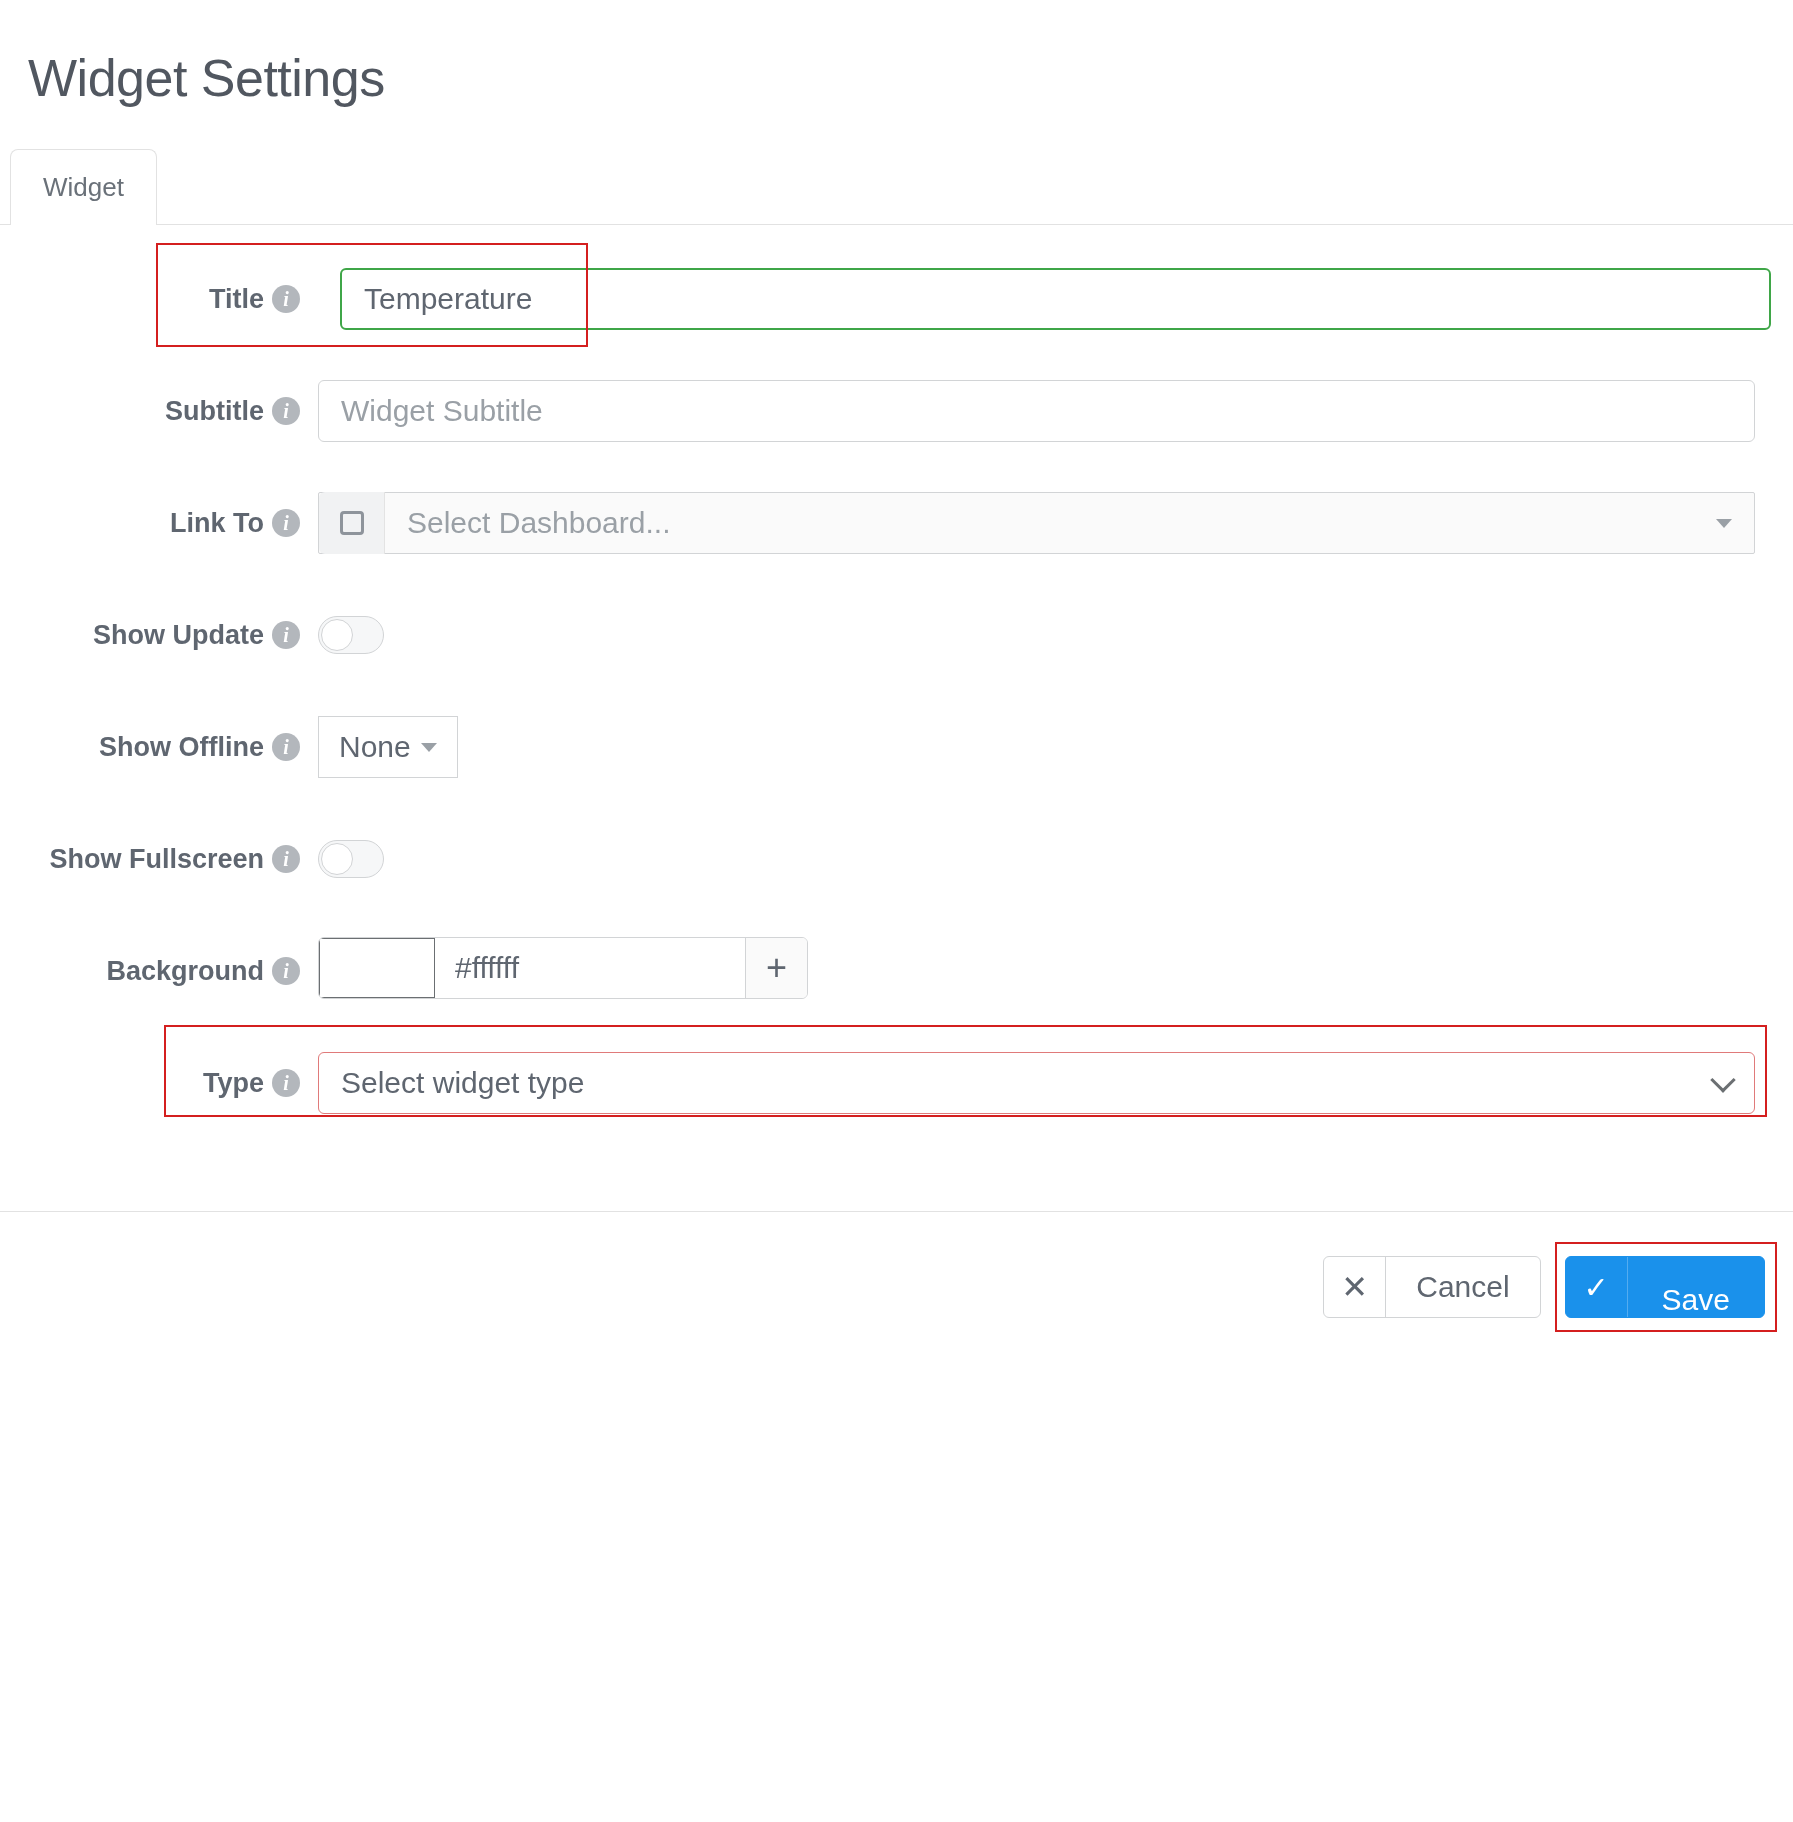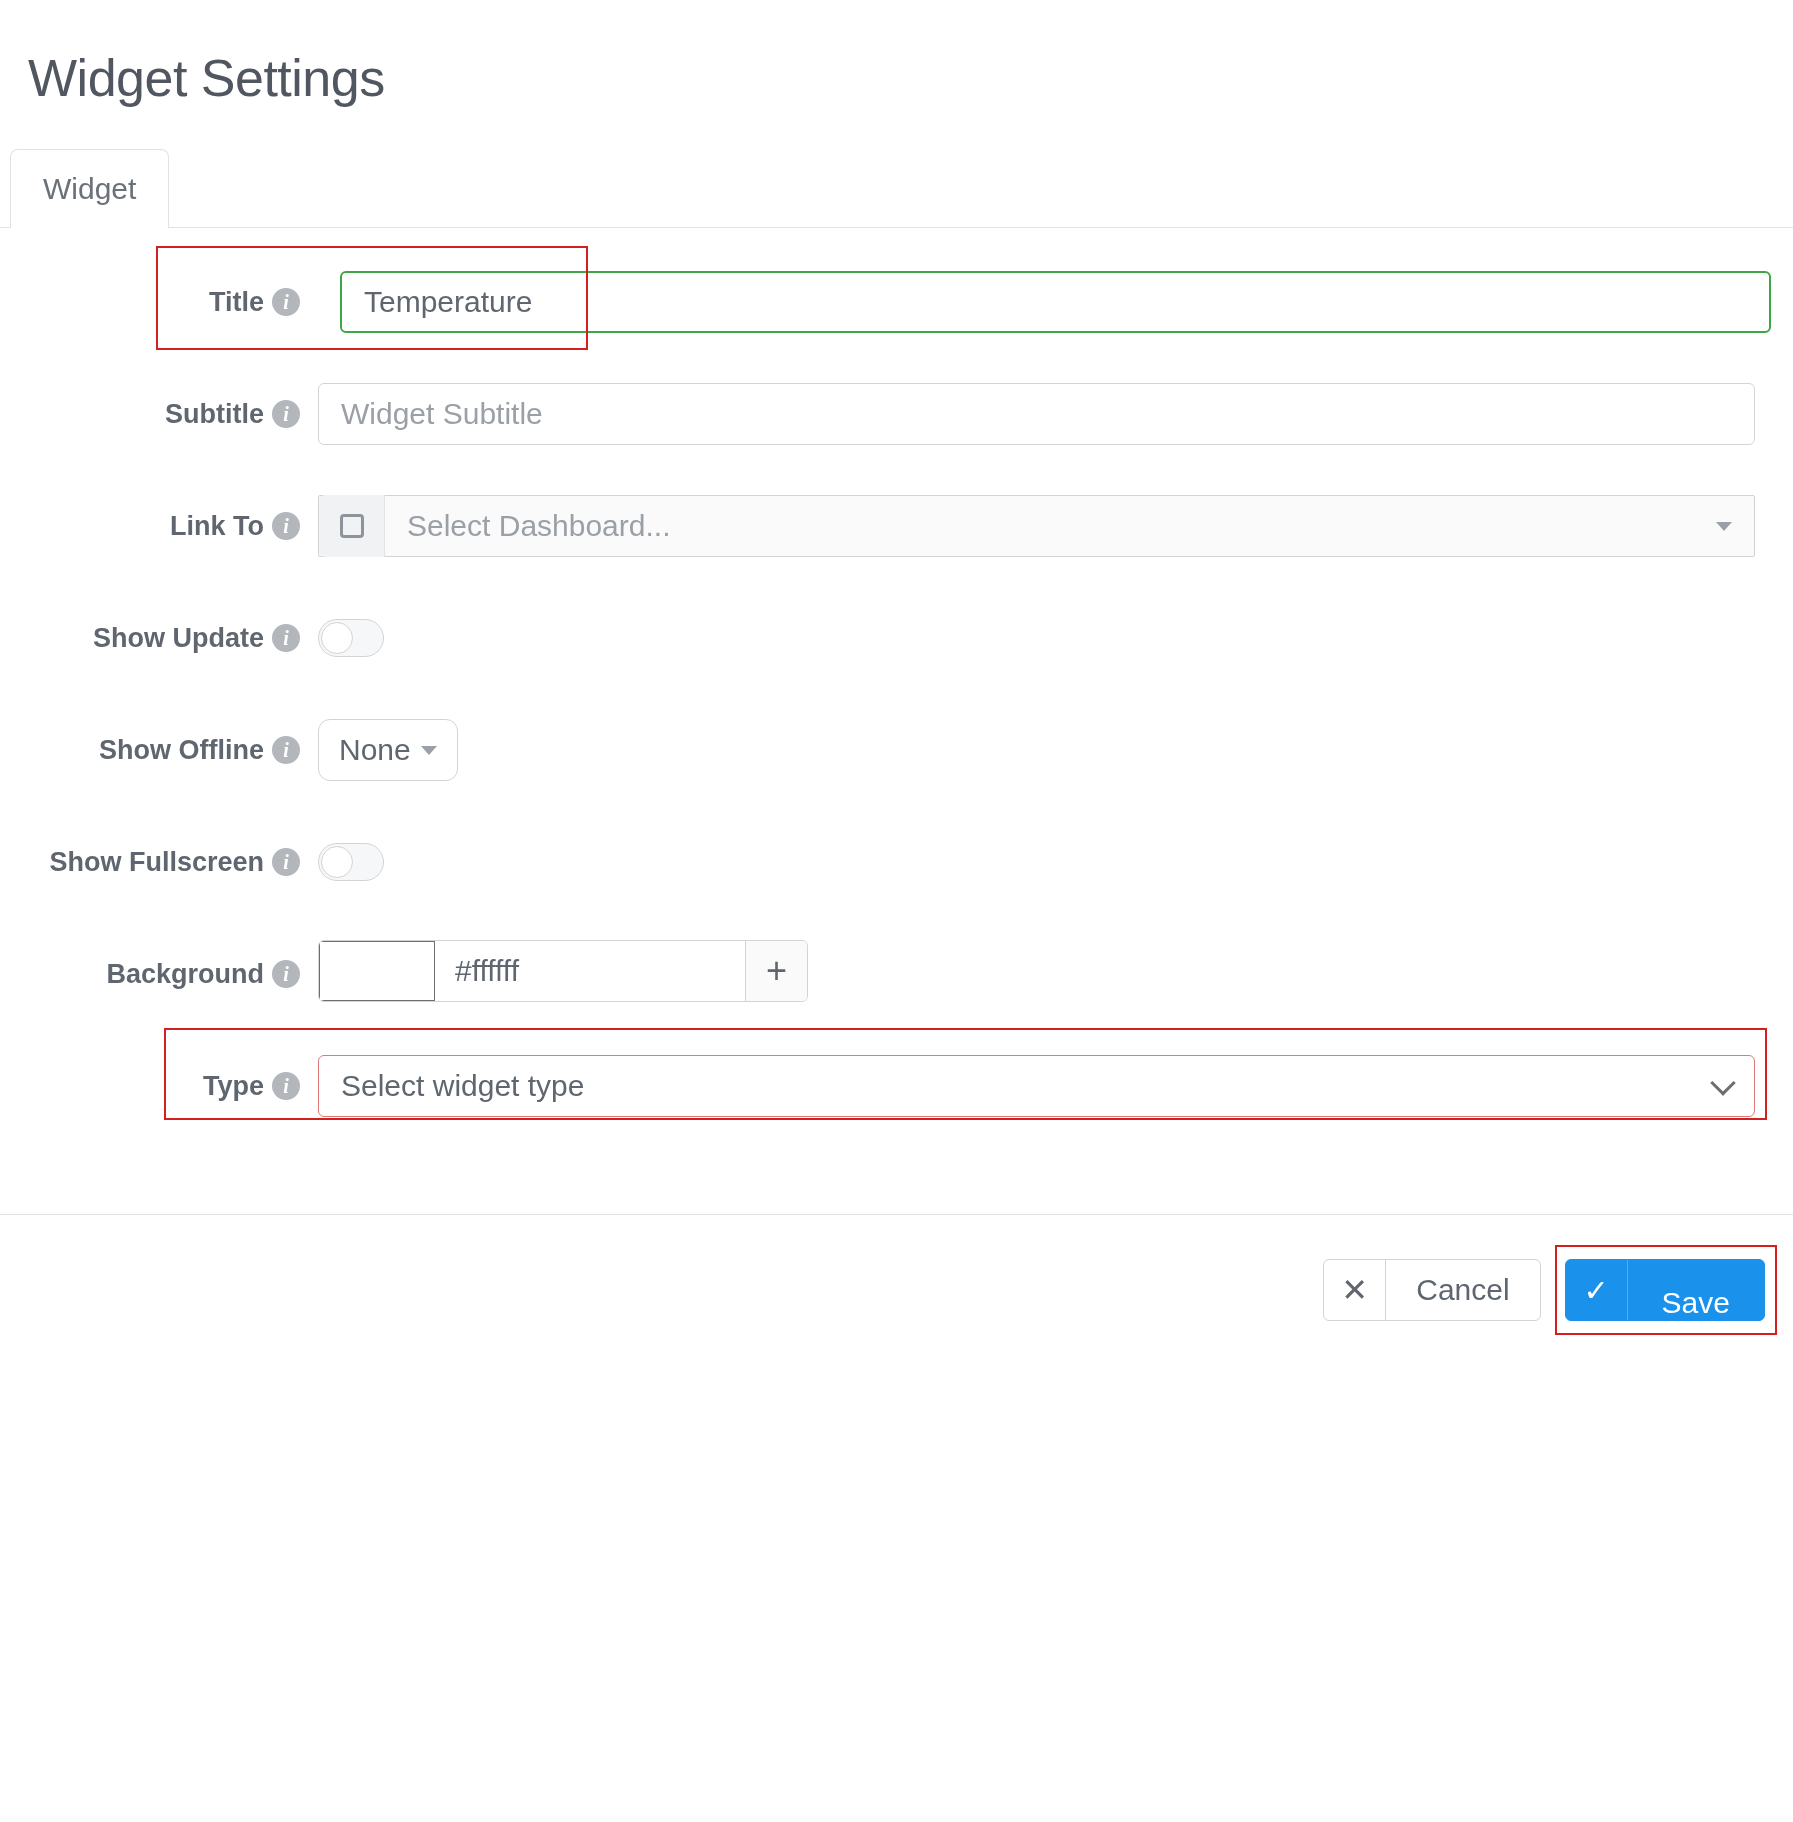--- a/index.html
+++ b/index.html
@@ -32,21 +32,21 @@
     padding: 22px 32px;
     border: 1px solid #e2e2e2;
     border-bottom: none;
     border-top-left-radius: 8px;
     border-top-right-radius: 8px;
     background: #ffffff;
     position: relative;
     bottom: -1px;
     margin-left: 10px;
     color: #6a7179;
-    font-size: 30px;
+    font-size: 26px;
     cursor: pointer;
   }
   .form {
     padding: 30px 10px 30px 0;
   }
   .row {
     display: flex;
     align-items: center;
     margin-bottom: 24px;
     min-height: 88px;
@@ -144,21 +144,21 @@
     border: 1px solid #d2d4d6;
     position: absolute;
     top: 2px; left: 2px;
   }
 
   .small-select {
     display: inline-flex;
     align-items: center;
     gap: 10px;
     border: 1px solid #d2d4d6;
-    border-radius: 12px;
+    border-radius: 0;
     background: #fff;
     height: 62px;
     padding: 10px 20px;
     font-size: 30px;
     color: #5f6670;
     cursor: pointer;
   }
 
   .bg-group {
     display: inline-flex;

